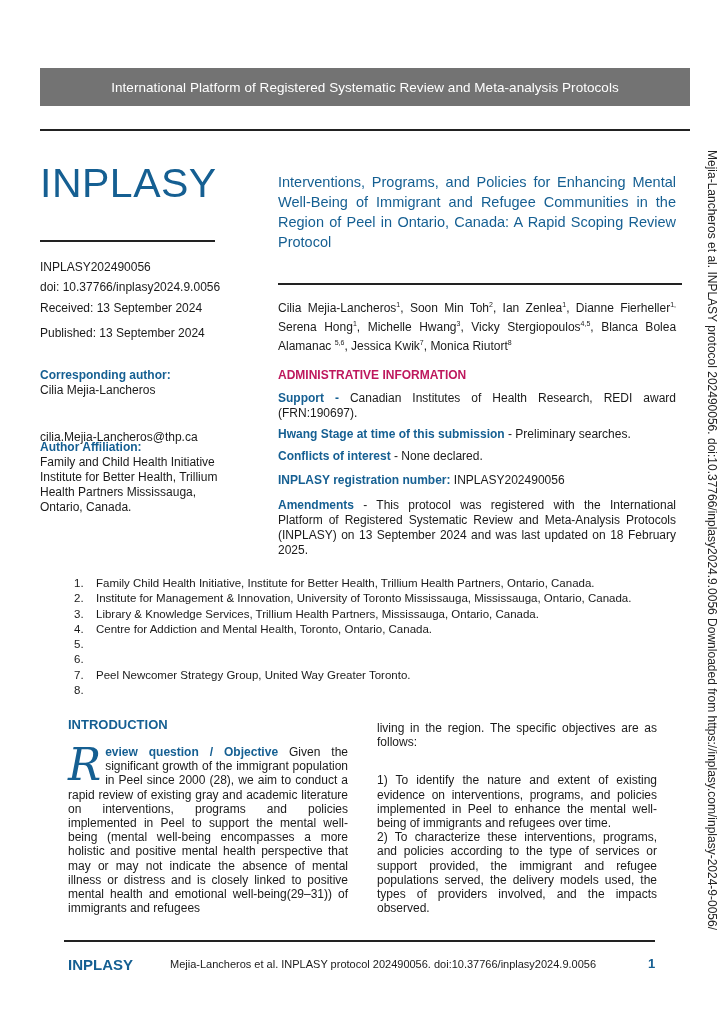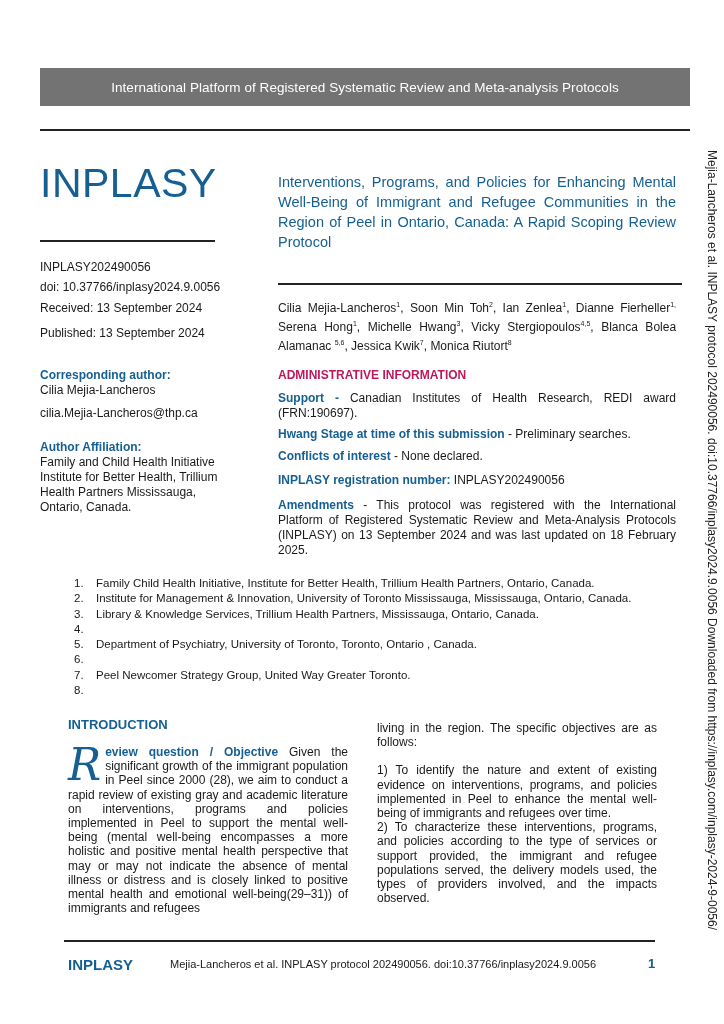--- a/index.html
+++ b/index.html
@@ -51,21 +51,21 @@
 <div class="rule-left"></div>
 
 <div class="meta" style="top:260px">INPLASY202490056</div>
 <div class="meta" style="top:280px">doi: 10.37766/inplasy2024.9.0056</div>
 <div class="meta" style="top:301px">Received: 13 September 2024</div>
 <div class="meta" style="top:326px">Published: 13 September 2024</div>
 
 <div class="left-block" style="top:368px">
   <div class="sec-label">Corresponding author:</div>
   <div>Cilia Mejia-Lancheros</div>
-  <div style="margin-top:8px">cilia.Mejia-Lancheros@thp.ca</div>
+  <div style="margin-top:32px">cilia.Mejia-Lancheros@thp.ca</div>
 </div>
 
 <div class="left-block" style="top:440px;width:200px">
   <div class="sec-label">Author Affiliation:</div>
   <div>Family and Child Health Initiative Institute for Better Health, Trillium Health Partners Mississauga, Ontario, Canada.</div>
 </div>
 
 <div class="title">Interventions, Programs, and Policies for Enhancing Mental Well-Being of Immigrant and Refugee Communities in the Region of Peel in Ontario, Canada: A Rapid Scoping Review Protocol</div>
 <div class="rule-mid"></div>
 
@@ -108,24 +108,24 @@
   <li>
       <span class="num">2.</span>
       <span>Institute for Management &amp; Innovation, University of Toronto Mississauga, Mississauga, Ontario,  Canada.</span>
     </li>
   <li>
       <span class="num">3.</span>
       <span>Library &amp; Knowledge Services, Trillium Health Partners, Mississauga, Ontario, Canada.</span>
     </li>
   <li>
       <span class="num">4.</span>
+      <span>Centre for Addiction and Mental Health, Toronto, Ontario, Canada.</span>
     </li>
   <li>
       <span class="num">5.</span>
-      <span>Department of Psychiatry, University of Toronto, Toronto, Ontario , Canada.</span>
     </li>
   <li>
       <span class="num">6.</span>
     </li>
   <li>
       <span class="num">7.</span>
       <span>Peel Newcomer Strategy Group, United Way Greater Toronto.</span>
     </li>
   <li>
       <span class="num">8.</span>
@@ -133,21 +133,21 @@
 </ul>
 
 <div class="intro-head">INTRODUCTION</div>
 
 <div class="col" style="left:68px;top:745px">
   <span class="dropcap">R</span><span class="lead">eview question / Objective</span><span> Given the significant growth of the immigrant population in Peel since 2000 (28), we aim to conduct a rapid review of existing gray and academic literature on interventions, programs and policies implemented in Peel to support the mental well-being (mental well-being encompasses a more holistic and positive mental health perspective that may or may not indicate the absence of mental illness or distress and is closely linked to positive mental health and emotional well-being(29–31)) of immigrants and refugees</span>
 </div>
 
 <div class="col" style="left:377px;top:721px">
   <div>living in the region. The specific objectives are as follows:</div>
-  <div style="margin-top:14px">1) To identify the nature and extent of existing evidence on interventions, programs, and policies implemented in Peel to enhance the mental well-being of immigrants and refugees over time.</div>
+  <div style="margin-top:24px">1) To identify the nature and extent of existing evidence on interventions, programs, and policies implemented in Peel to enhance the mental well-being of immigrants and refugees over time.</div>
   <div>2) To characterize these interventions, programs, and policies according to the type of services or support provided, the immigrant and refugee populations served, the delivery models used, the types of providers involved, and the impacts observed.</div>
 </div>
 
 <div class="rule-bottom"></div>
 <div class="foot-brand">INPLASY</div>
 <div class="foot-cite">Mejia-Lancheros et al. INPLASY protocol 202490056. doi:10.37766/inplasy2024.9.0056</div>
 <div class="foot-page">1</div>
 
 <div class="side">Mejia-Lancheros et al. INPLASY protocol 202490056. doi:10.37766/inplasy2024.9.0056 Downloaded from https://inplasy.com/inplasy-2024-9-0056/</div>
 

